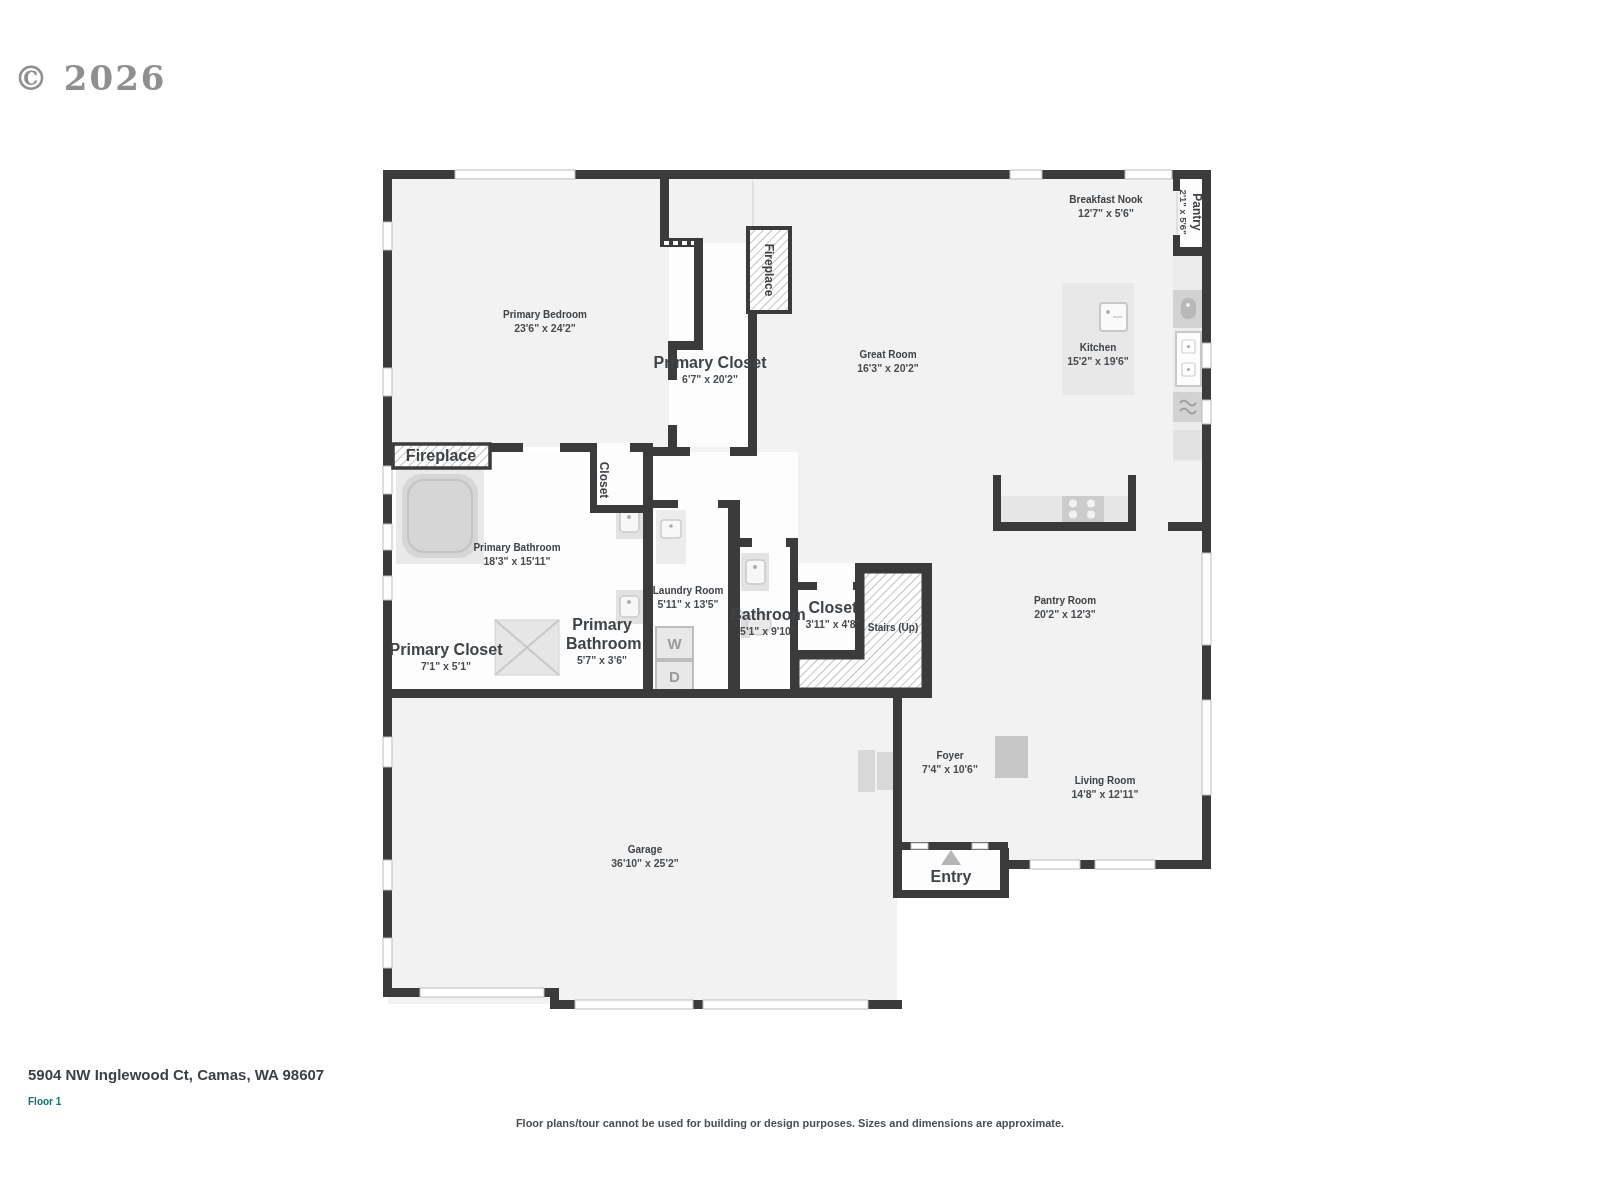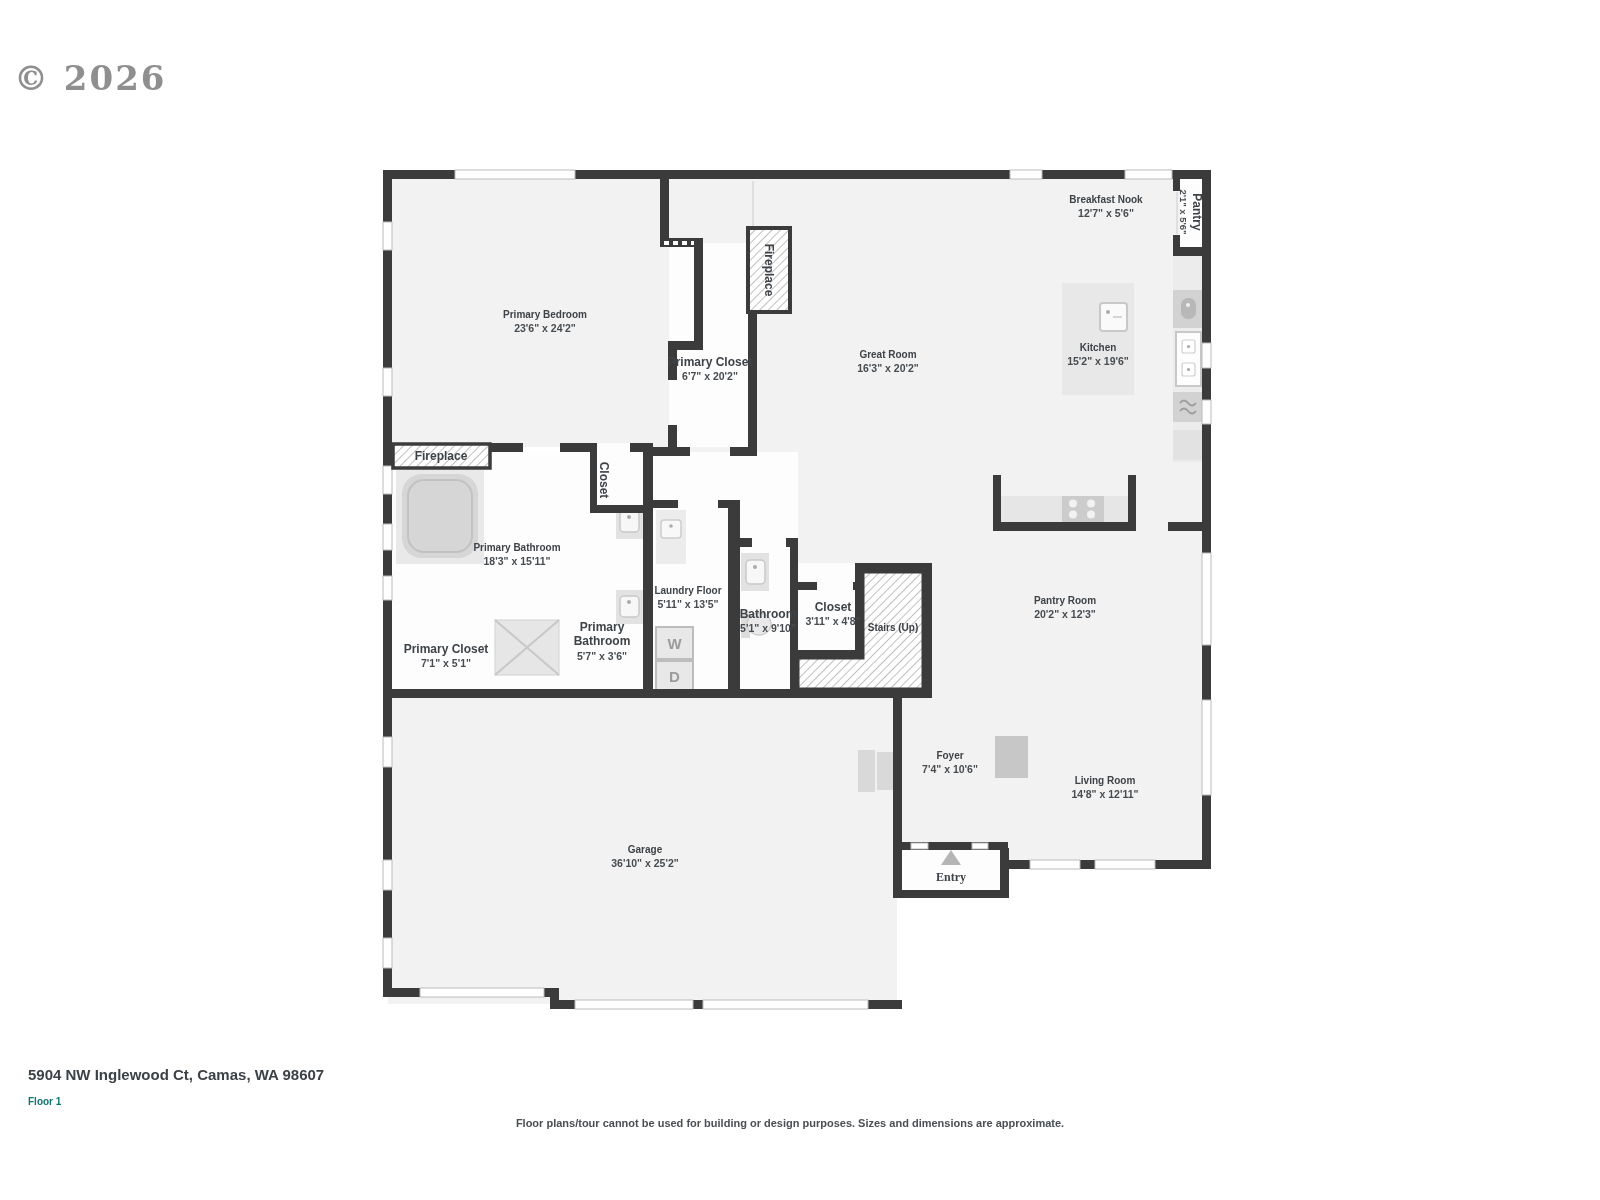--- a/index.html
+++ b/index.html
@@ -2,21 +2,21 @@
 <html><head>
 <meta charset="utf-8">
 <style>
   html,body{margin:0;padding:0;background:#ffffff;}
   #canvas{position:relative;width:1584px;height:1200px;background:#ffffff;overflow:hidden;
           font-family:"Liberation Sans",sans-serif;}
   svg{position:absolute;left:0;top:0;}
   .lbl{position:absolute;transform:translate(-50%,-50%);text-align:center;color:#3e4348;z-index:5;}
   .lbl .nm{font-weight:700;font-size:10px;line-height:1.2;white-space:nowrap;}
   .lbl .dm{font-weight:700;font-size:10.5px;line-height:1.2;color:#474c51;margin-top:1px;white-space:nowrap;}
-  .lbl.small .nm{font-size:12px;}
+  .lbl.small .nm{font-size:16px;}
   .lbl.wrap .nm{white-space:normal;width:72px;}
   .lbl.rot{transform:translate(-50%,-50%) rotate(90deg);}
   .lbl.rot .nm{font-size:12px;}
   .lbl.rot .dm{font-size:9.5px;}
   .wd{position:absolute;transform:translate(-50%,-50%);font-weight:700;font-size:15px;color:#9b9b9b;z-index:5;}
   .copyright{position:absolute;left:14px;top:58px;font-family:"DejaVu Serif",serif;font-weight:700;
              font-size:34px;color:#8f8f8f;letter-spacing:2px;z-index:5;}
   .addr{position:absolute;left:28px;top:1066px;font-weight:700;font-size:15px;color:#3c4146;z-index:5;}
   .floor{position:absolute;left:28px;top:1096px;font-weight:700;font-size:10px;color:#0f766e;z-index:5;}
   .disclaimer{position:absolute;left:790px;top:1108px;transform:translate(-50%,-50%);
@@ -253,21 +253,21 @@
 </div>
 <div class="lbl" style="left:1098px;top:355px;">
   <div class="nm">Kitchen</div>
   <div class="dm">15'2" x 19'6"</div>
 </div>
 <div class="lbl" style="left:517px;top:555px;">
   <div class="nm">Primary Bathroom</div>
   <div class="dm">18'3" x 15'11"</div>
 </div>
 <div class="lbl" style="left:688px;top:598px;">
-  <div class="nm">Laundry Floor</div>
+  <div class="nm">Laundry Room</div>
   <div class="dm">5'11" x 13'5"</div>
 </div>
 <div class="lbl small" style="left:768px;top:621px;">
   <div class="nm">Bathroom</div>
   <div class="dm">5'1" x 9'10"</div>
 </div>
 <div class="lbl small" style="left:833px;top:614px;">
   <div class="nm">Closet</div>
   <div class="dm">3'11" x 4'8"</div>
 </div>
@@ -301,21 +301,21 @@
 </div>
 <div class="lbl small" style="left:441px;top:456px;">
   <div class="nm">Fireplace</div>
 </div>
 <div class="lbl rot" style="left:604px;top:480px;">
   <div class="nm">Closet</div>
 </div>
 <div class="lbl" style="left:893px;top:628px;">
   <div class="nm">Stairs (Up)</div>
 </div>
-<div class="lbl small" style="left:951px;top:877px;font-family:Liberation Serif, serif;">
+<div class="lbl small" style="left:951px;top:877px;">
   <div class="nm">Entry</div>
 </div>
 <div class="wd" style="left:674.5px;top:643px;">W</div>
 <div class="wd" style="left:674.5px;top:676px;">D</div>
 
 <div class="addr">5904 NW Inglewood Ct, Camas, WA 98607</div>
 <div class="floor">Floor 1</div>
 <div class="disclaimer">Floor plans/tour cannot be used for building or design purposes. Sizes and dimensions are approximate.</div>
 
 </div>

